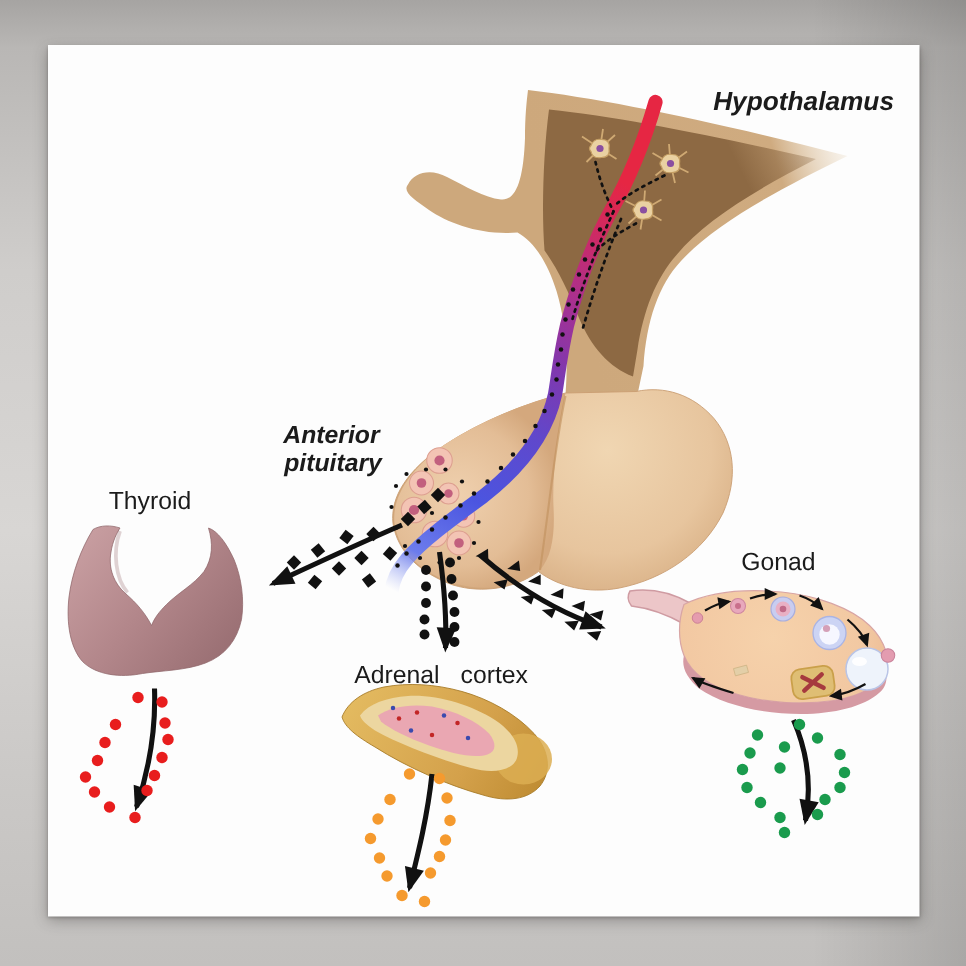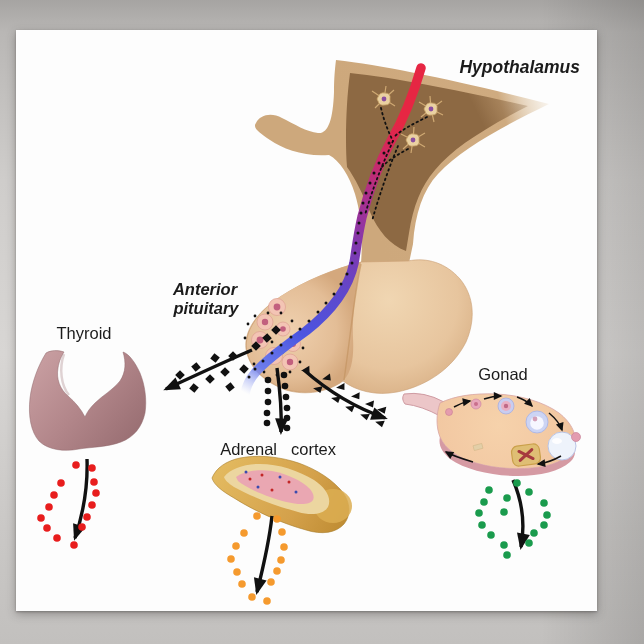--- a/index.html
+++ b/index.html
@@ -4,21 +4,21 @@
 <style>
   html,body{margin:0;padding:0;}
   body{
     width:644px;height:644px;position:relative;overflow:hidden;
     font-family:"Liberation Sans","DejaVu Sans",sans-serif;
     background:
       linear-gradient(to left, rgba(0,0,0,0.13), rgba(0,0,0,0) 16%),
       linear-gradient(180deg,#a6a4a2 0%,#b9b7b5 5%,#cfcdcb 28%,#d8d6d4 55%,#cac8c6 82%,#c2c0be 100%);
   }
   .poster{
-    position:absolute;left:16px;top:30px;width:581px;height:581px;
+    position:absolute;left:32px;top:30px;width:581px;height:581px;
     background:#fdfdfd;
     box-shadow:0 3px 9px rgba(55,53,51,0.38), 0 1px 2px rgba(55,53,51,0.35);
   }
   svg{display:block;}
   text{fill:#1b1b1b;}
   .lbl-bold{font-weight:bold;font-style:italic;font-size:17.5px;}
   .lbl-bold2{font-weight:bold;font-style:italic;font-size:16.5px;}
   .lbl{font-size:16.5px;}
   .arr{stroke:#111;fill:none;}
   .thick{stroke-width:3.4px;}

